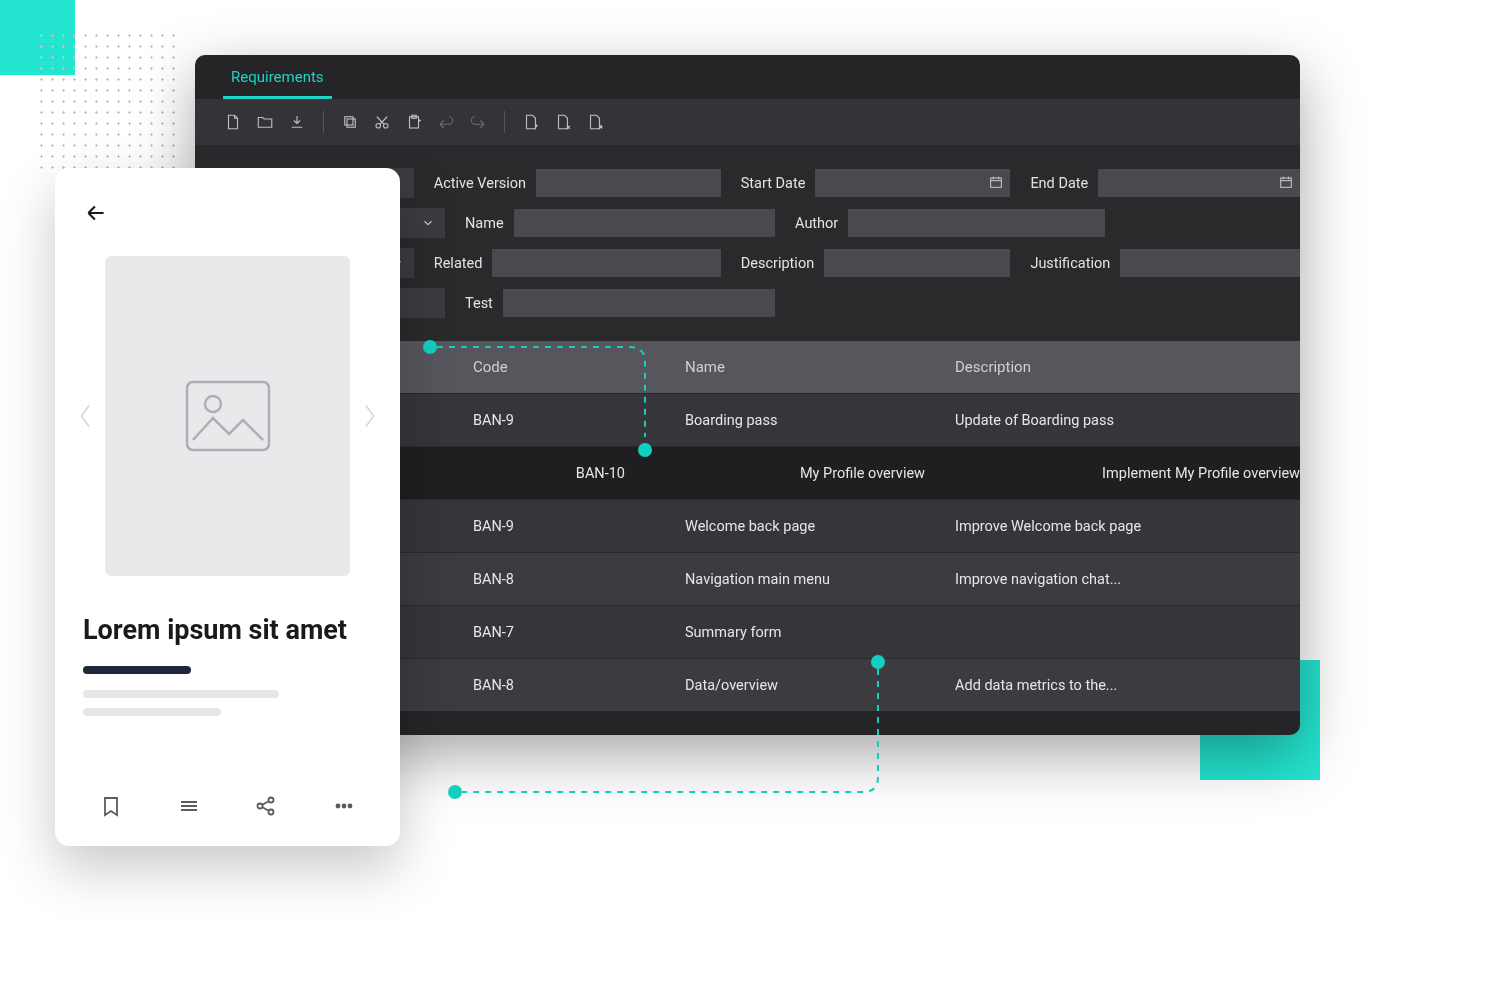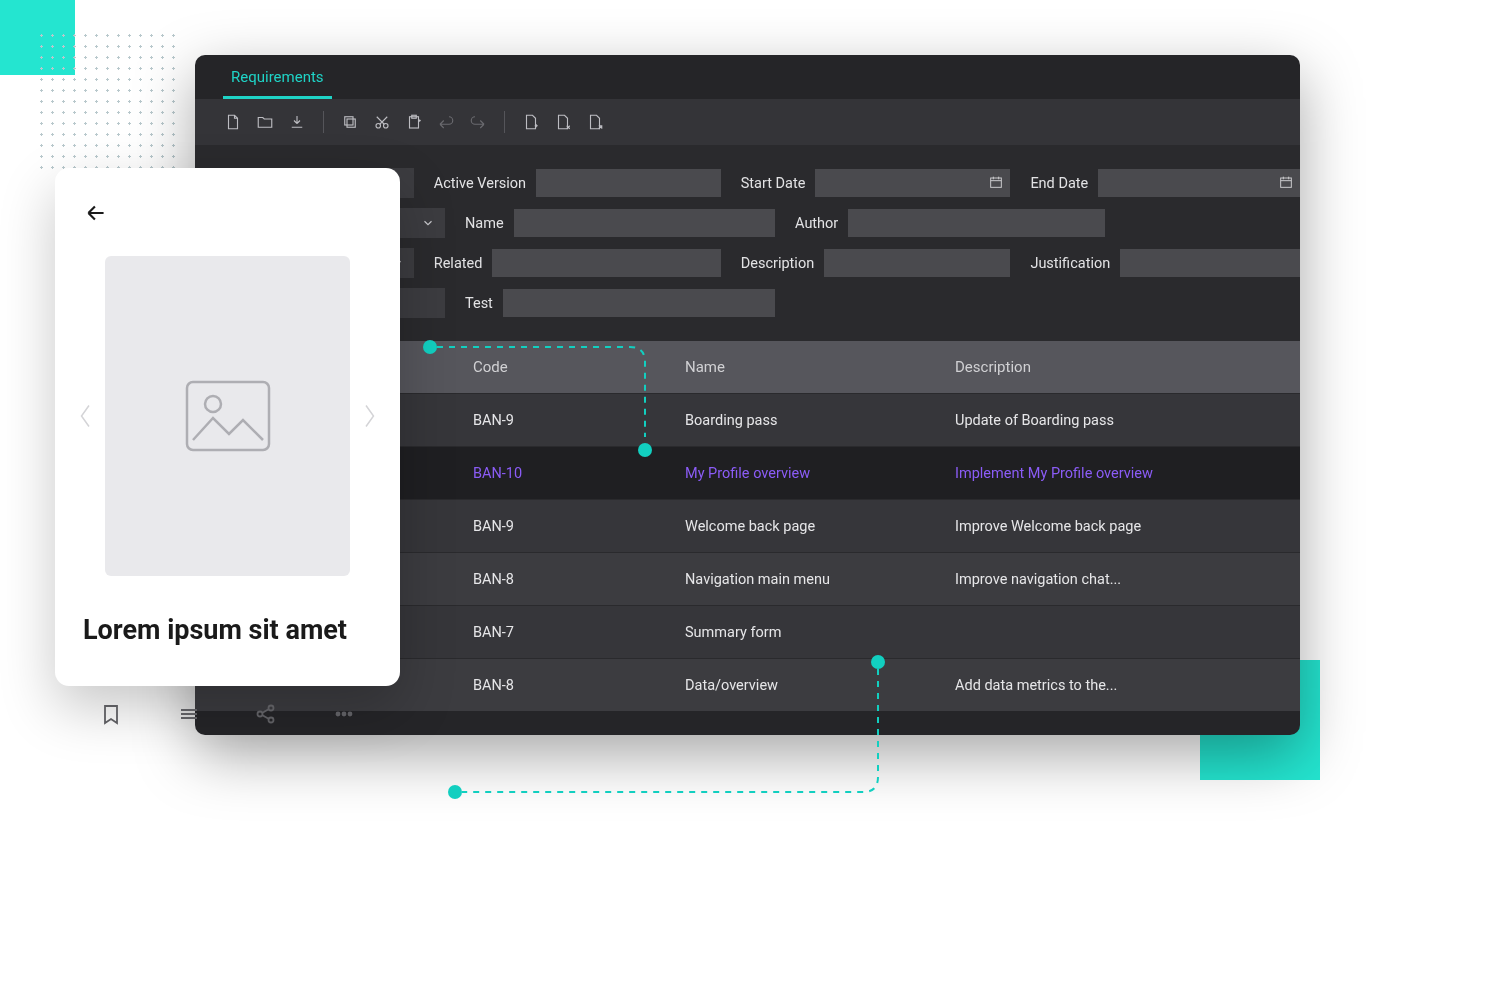--- a/index.html
+++ b/index.html
@@ -112,21 +112,21 @@
     display: flex;
     height: 53px;
     align-items: center;
     font-size: 14.5px;
     color: #e6e6e8;
     background: #36363a;
     border-top: 1px solid #2a2a2d;
   }
   .tblrow:nth-child(even) { background: #3c3c40; }
   .tblrow.active { background: #1f1f22; color: #1fd3c6; }
-  .tblrow.active .cell { color: #8b5cf6; }
+  .tblrow.active .cell { color: #e5e5e5; text-align: right; }
   .cell { }
 
   
   .connector {
     position: absolute;
     pointer-events: none;
   }
   .connector svg { overflow: visible; }
   .conn-dot {
     fill: #12cfc0;
@@ -135,21 +135,21 @@
     stroke: #12cfc0;
     stroke-width: 2;
     stroke-dasharray: 6 6;
     fill: none;
   }
 
   
   .phone {
     position: absolute;
     top: 168px; left: 55px;
-    width: 345px; height: 518px;
+    width: 345px; height: 678px;
     background: #ffffff;
     border-radius: 14px;
     box-shadow: 0 22px 55px rgba(0,0,0,0.22);
     padding: 32px 28px 18px 28px;
     display: flex;
     flex-direction: column;
   }
   .phone .back { width: 26px; height: 26px; cursor: pointer; }
   .phone .back svg { stroke: #1a1a1a; stroke-width: 2; fill: none; }
   .imgwrap {

